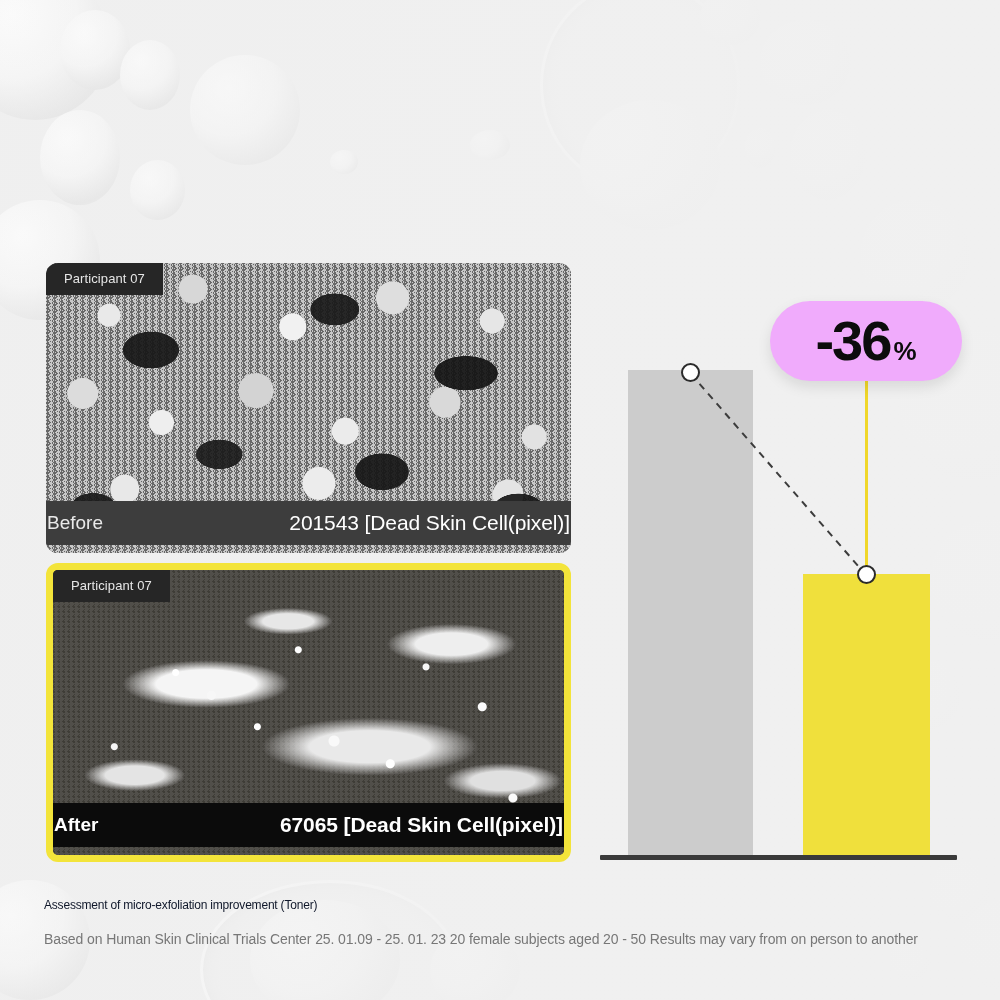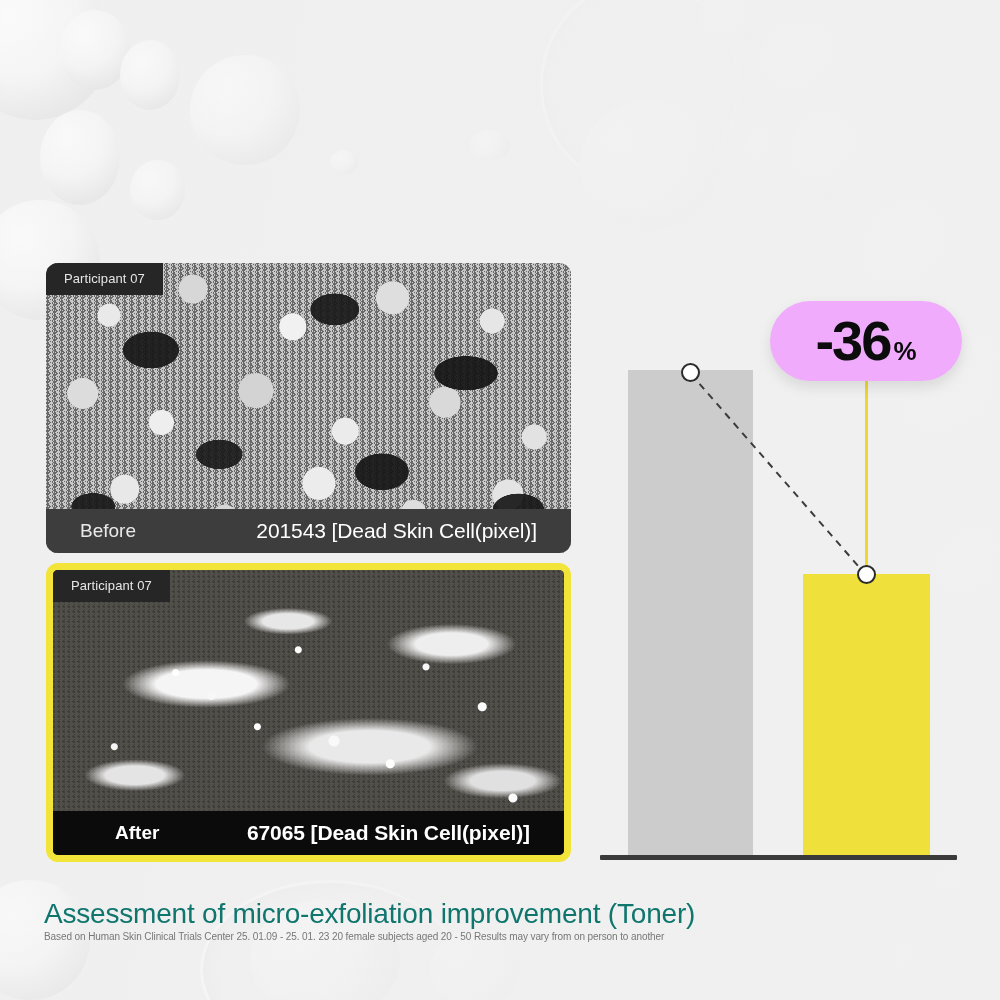--- a/index.html
+++ b/index.html
@@ -117,28 +117,28 @@
   }
 
   .participant-tag {
     position:absolute; left:0; top:0; z-index:4;
     background:#262626; color:#e6e6e6;
     font-size:13px; padding:8px 18px 9px 18px;
     letter-spacing:.1px; white-space:nowrap;
   }
 
   .caption-bar {
-    position:absolute; left:0; right:0; bottom:0; z-index:4;
+    position:absolute; left:0; right:0; bottom:8px; z-index:4;
     display:flex; align-items:center; justify-content:space-between;
-    padding:0 34px; height:44px; color:#ffffff; font-size:16px;
+    padding:0 1px; height:44px; color:#ffffff; font-size:16px;
   }
   #caption-before { background:#3d3d3d; }
   #caption-after  { background:#0b0b0b; }
   #caption-before .state-label { font-weight:400; color:#e9e9e9; font-size:19px; }
-  #caption-after  .state-label { font-weight:700; color:#ffffff; font-size:19px;margin-left:28px; }
+  #caption-after  .state-label { font-weight:700; color:#ffffff; font-size:19px; }
   .metric-label { font-size:21px; letter-spacing:-.1px; }
   #caption-after .metric-label { font-weight:700; }
 
   
   #chart { position:absolute; left:598px; top:250px; width:370px; height:615px; }
 
   .bar { position:absolute; bottom:9px; }
   #bar-before { left:30px;  width:125px; height:486px; background:#cccccc; }
   #bar-after  { left:205px; width:127px; height:282px; background:#f0e03c; }
 
@@ -173,25 +173,25 @@
     letter-spacing:-2px; line-height:1;
   }
   #badge .pct {
     font-size:26px; font-weight:700; color:#0c0c0c;
     align-self:flex-end; margin-bottom:14px; margin-left:3px;
   }
 
   
   #assessment {
     position:absolute; left:44px; top:898px;
-    font-size:28px; color:#0f766e; letter-spacing:-.2px;
+    font-size:12px; color:#0f172a; letter-spacing:-.2px;
   }
   #disclaimer {
     position:absolute; left:44px; top:931px;
-    font-size:10px; color:#777777; letter-spacing:-.1px; white-space:nowrap;
+    font-size:14px; color:#777777; letter-spacing:-.1px; white-space:nowrap;
   }
 </style>
 </head>
 <body>
 
 <div id="bg-texture">
   <div class="bub" style="left:-40px; top:-30px; width:150px; height:150px;"></div>
   <div class="bub" style="left:60px;  top:10px;  width:70px;  height:80px;"></div>
   <div class="bub" style="left:120px; top:40px;  width:60px;  height:70px;"></div>
   <div class="bub" style="left:190px; top:55px;  width:110px; height:110px;"></div>

